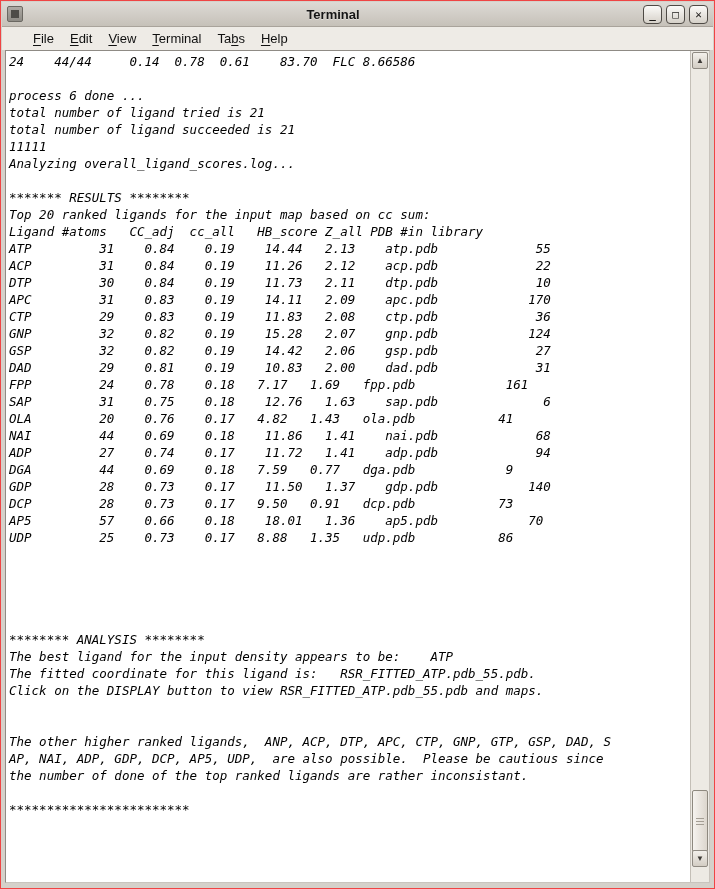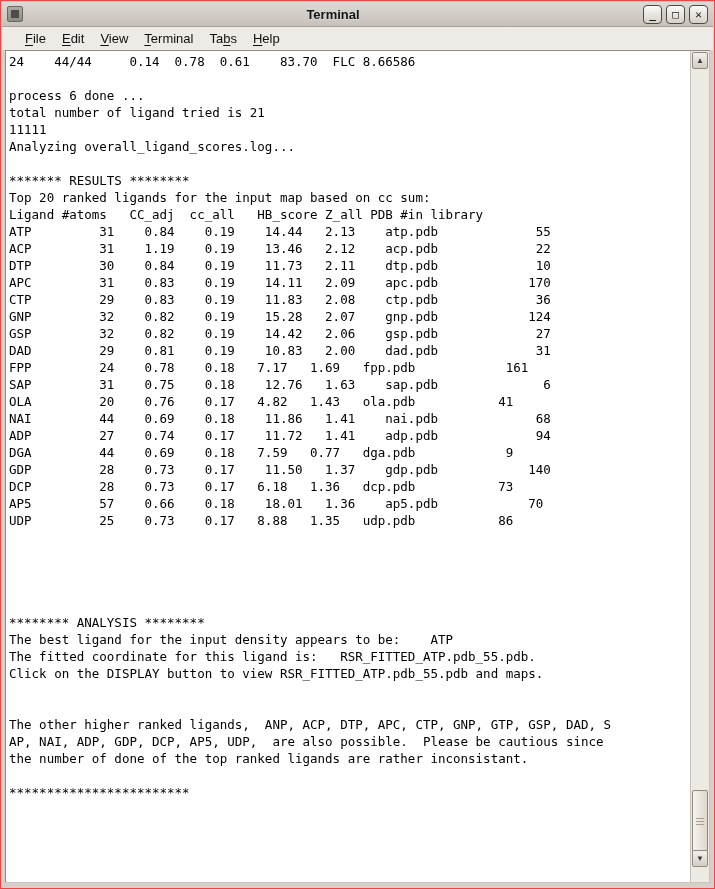--- a/index.html
+++ b/index.html
@@ -35,35 +35,35 @@
     background: linear-gradient(#FBFAF8, #D6D1C9);
     display: flex; align-items: center; justify-content: center;
     font-family: "DejaVu Sans Mono", monospace;
     font-weight: bold; font-size: 11px; line-height: 1; color: #1D1B19;
     cursor: default;
   }
 
   
   .menubar {
     position: absolute; top: 26px; left: 1px; right: 1px; height: 23px;
-    background: #EEEBE6; display: flex; align-items: center; padding-left: 15px;
+    background: #EEEBE6; display: flex; align-items: center; padding-left: 23px;
   }
   .menu-item { padding: 3px 8px; font-size: 13px; color: #101010; cursor: default; }
   .menu-item u { text-underline-offset: 2px; }
 
   
   .viewport {
     position: absolute; top: 49px; left: 4px; right: 4px; bottom: 5px;
     background: #FFFFFF;
     border-top: 1px solid #8F8B85; border-left: 1px solid #8F8B85;
     border-right: 1px solid #C9C4BD; border-bottom: 1px solid #C9C4BD;
   }
   .term {
     position: absolute; top: 0; left: 0; right: 19px; bottom: 0;
-    overflow: hidden; padding: 2px 0 16px 3px; background: #FFFFFF;
+    overflow: hidden; padding: 2px 0 16px 3px; background: #FFFFFF; font-style: italic;
   }
   .term-line {
     height: 17px; white-space: pre;
     font-family: "DejaVu Sans Mono", monospace;
     font-size: 12.5px; line-height: 17px; color: #000000;
   }
 
   
   .scrollbar {
     position: absolute; top: 0; right: 0; bottom: 0; width: 19px;
@@ -117,42 +117,43 @@
       <div class="menu-item">Ta<u>b</u>s</div>
       <div class="menu-item"><u>H</u>elp</div>
     </div>
 
   <div class="viewport">
     <div class="term" id="term" style="color: rgb(0, 0, 0); background: rgb(255, 255, 255);">
         <div class="term-line">24    44/44     0.14  0.78  0.61    83.70  FLC 8.66586</div>
         <div class="term-line"></div>
         <div class="term-line">process 6 done ...</div>
         <div class="term-line">total number of ligand tried is 21</div>
+        <div class="term-line">total number of ligand succeeded is 21</div>
         <div class="term-line">11111</div>
         <div class="term-line">Analyzing overall_ligand_scores.log...</div>
         <div class="term-line"></div>
         <div class="term-line">******* RESULTS ********</div>
         <div class="term-line">Top 20 ranked ligands for the input map based on cc sum:</div>
         <div class="term-line">Ligand #atoms   CC_adj  cc_all   HB_score Z_all PDB #in library</div>
         <div class="term-line">ATP         31    0.84    0.19    14.44   2.13    atp.pdb             55</div>
-        <div class="term-line">ACP         31    1.19    0.19    13.46   2.12    acp.pdb             22</div>
+        <div class="term-line">ACP         31    0.84    0.19    11.26   2.12    acp.pdb             22</div>
         <div class="term-line">DTP         30    0.84    0.19    11.73   2.11    dtp.pdb             10</div>
         <div class="term-line">APC         31    0.83    0.19    14.11   2.09    apc.pdb            170</div>
         <div class="term-line">CTP         29    0.83    0.19    11.83   2.08    ctp.pdb             36</div>
         <div class="term-line">GNP         32    0.82    0.19    15.28   2.07    gnp.pdb            124</div>
         <div class="term-line">GSP         32    0.82    0.19    14.42   2.06    gsp.pdb             27</div>
         <div class="term-line">DAD         29    0.81    0.19    10.83   2.00    dad.pdb             31</div>
         <div class="term-line">FPP         24    0.78    0.18   7.17   1.69   fpp.pdb            161</div>
         <div class="term-line">SAP         31    0.75    0.18    12.76   1.63    sap.pdb              6</div>
         <div class="term-line">OLA         20    0.76    0.17   4.82   1.43   ola.pdb           41</div>
         <div class="term-line">NAI         44    0.69    0.18    11.86   1.41    nai.pdb             68</div>
         <div class="term-line">ADP         27    0.74    0.17    11.72   1.41    adp.pdb             94</div>
         <div class="term-line">DGA         44    0.69    0.18   7.59   0.77   dga.pdb            9</div>
         <div class="term-line">GDP         28    0.73    0.17    11.50   1.37    gdp.pdb            140</div>
-        <div class="term-line">DCP         28    0.73    0.17   6.18   1.36   dcp.pdb           73</div>
+        <div class="term-line">DCP         28    0.73    0.17   9.50   0.91   dcp.pdb           73</div>
         <div class="term-line">AP5         57    0.66    0.18    18.01   1.36    ap5.pdb            70</div>
         <div class="term-line">UDP         25    0.73    0.17   8.88   1.35   udp.pdb           86</div>
         <div class="term-line"></div>
         <div class="term-line"></div>
         <div class="term-line"></div>
         <div class="term-line"></div>
         <div class="term-line"></div>
         <div class="term-line">******** ANALYSIS ********</div>
         <div class="term-line">The best ligand for the input density appears to be:    ATP</div>
         <div class="term-line">The fitted coordinate for this ligand is:   RSR_FITTED_ATP.pdb_55.pdb.</div>

